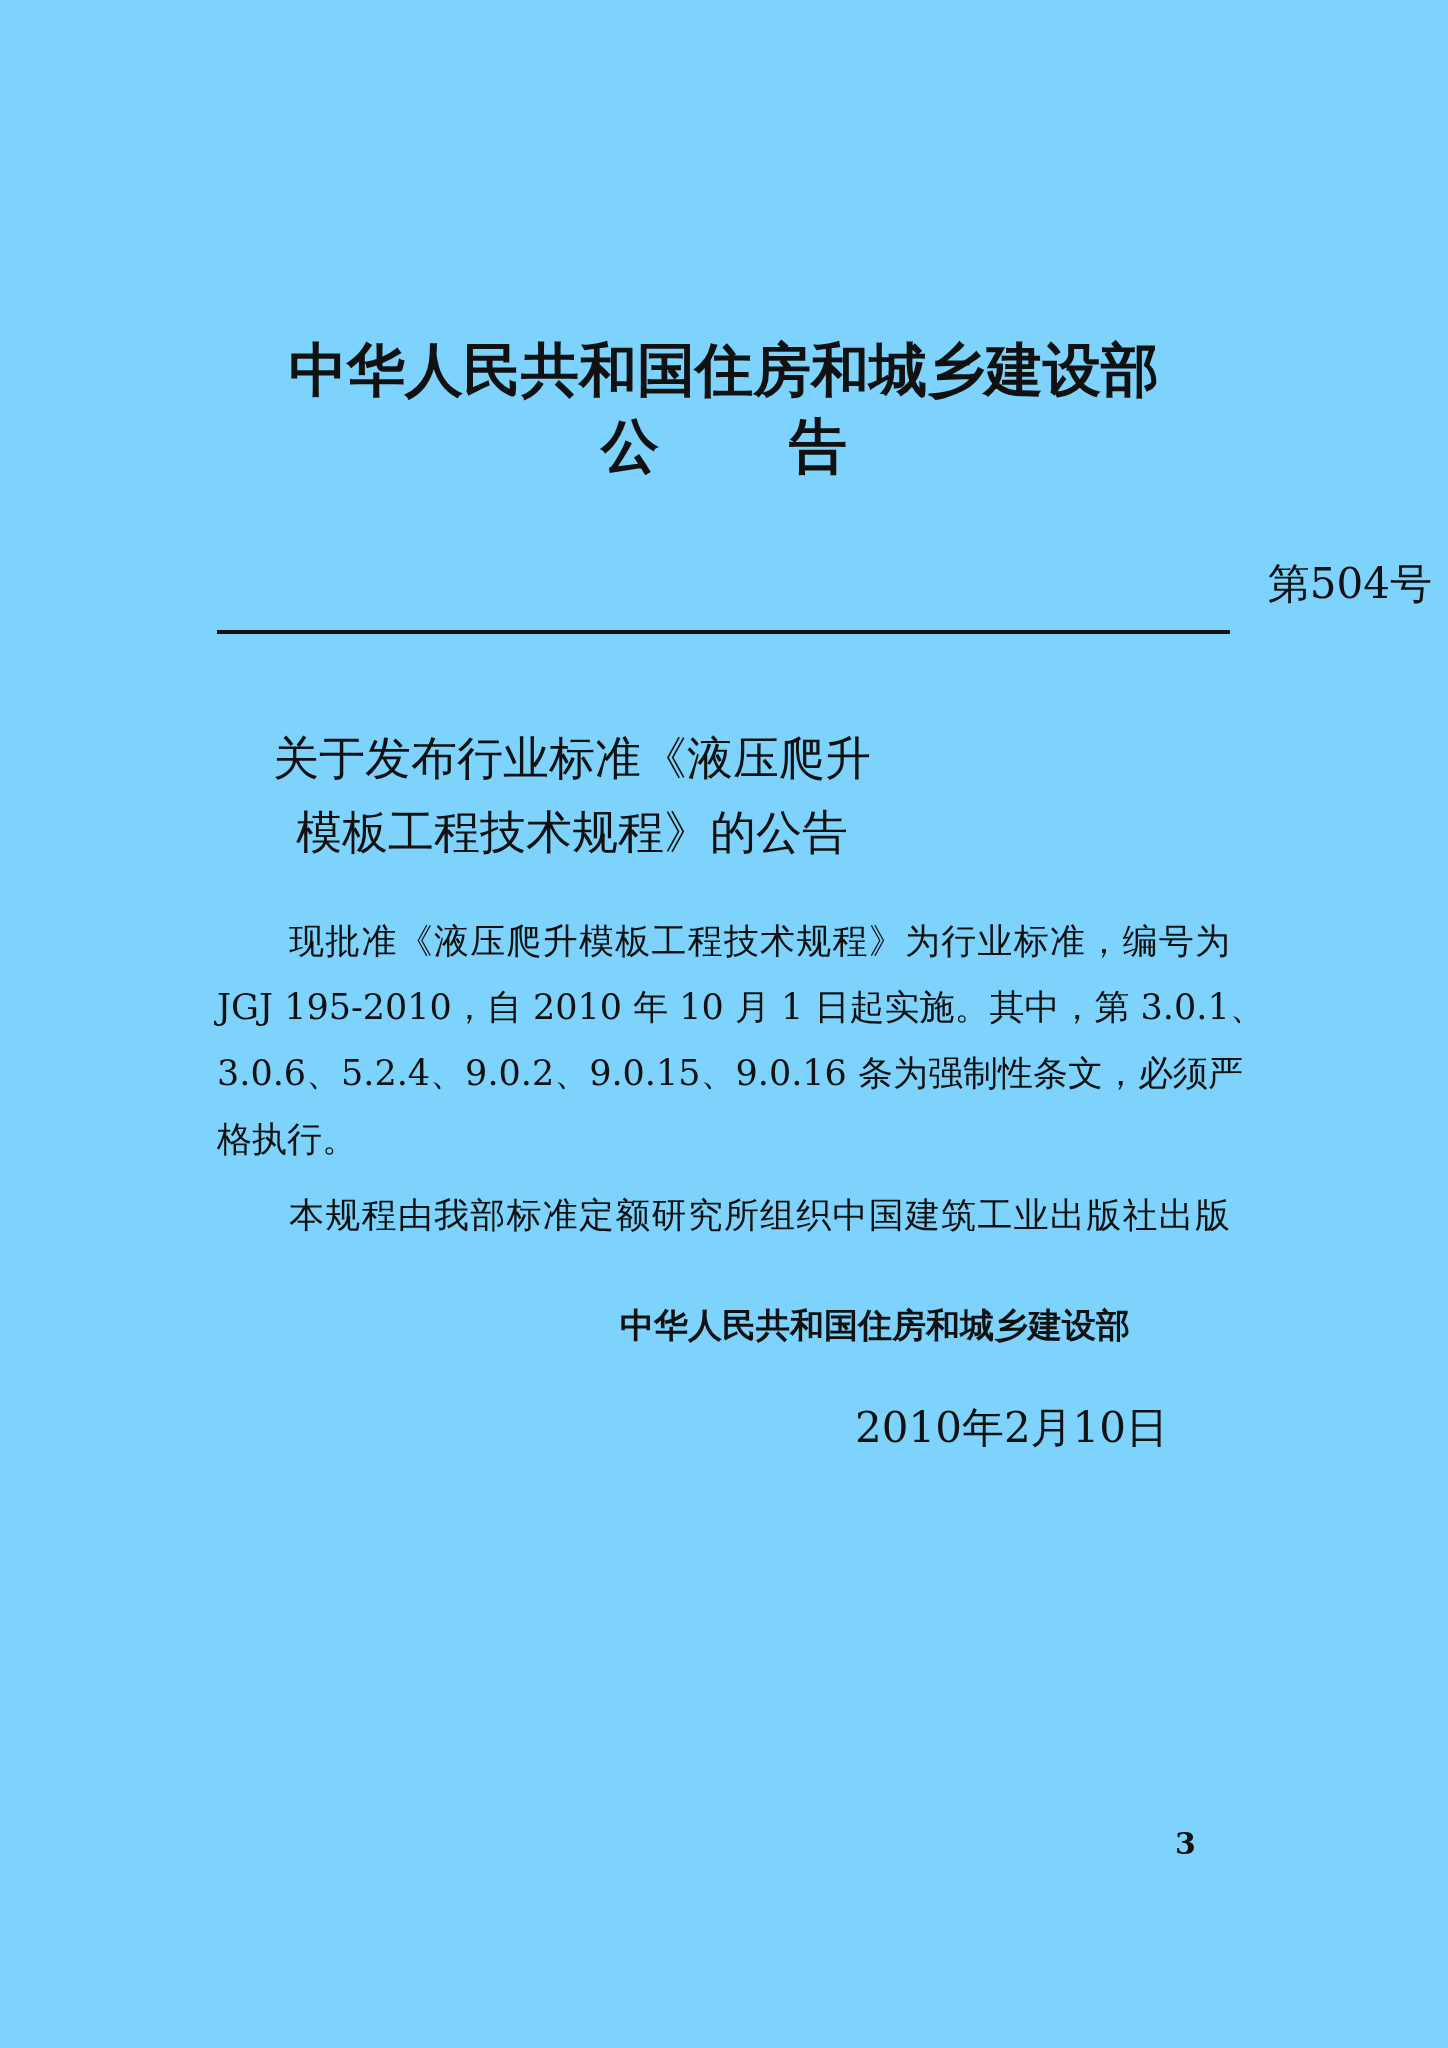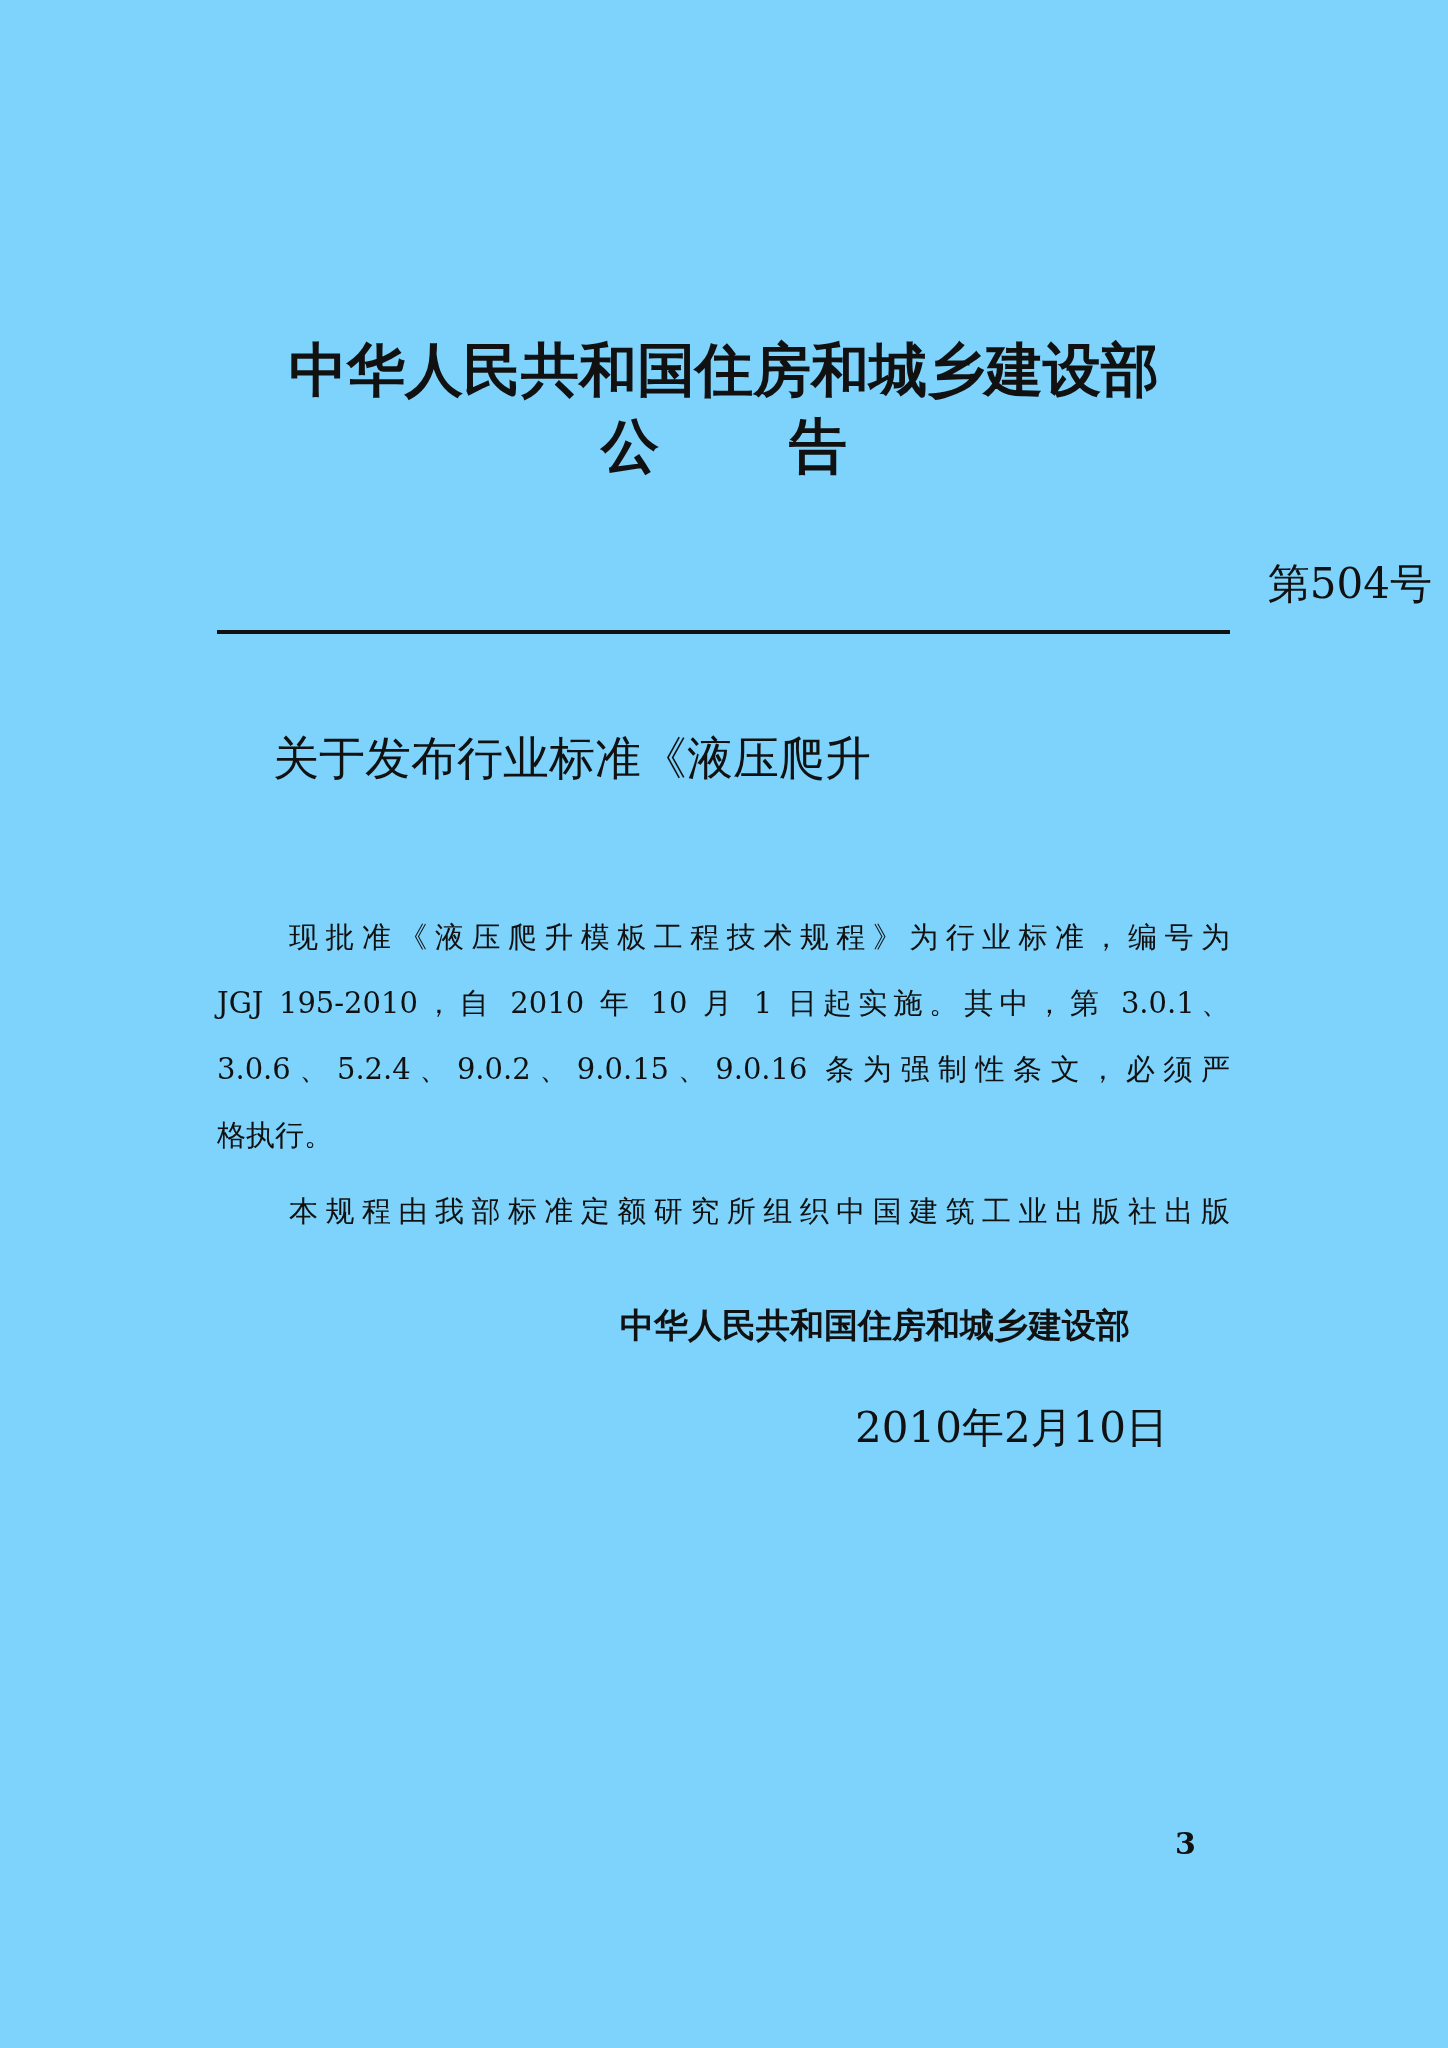--- a/index.html
+++ b/index.html
@@ -8,21 +8,21 @@
     .line { position: absolute; white-space: nowrap; font-family: "DejaVu Serif", "Liberation Serif", serif; }
     .center { left: 0; width: 1448px; text-align: center; }
     .issuer-title { top: 332px; font-size: 58px; font-weight: bold; font-family: "DejaVu Sans", "Liberation Sans", sans-serif; letter-spacing: 0px; }
     .notice-word { top: 408px; font-size: 58px; font-weight: bold; font-family: "DejaVu Sans", "Liberation Sans", sans-serif; letter-spacing: 0; }
     .notice-word .gap { display: inline-block; width: 130px; }
     .notice-number { top: 556px; font-size: 42px; left: 0; width: 1432px; text-align: right; }
     .rule { position: absolute; left: 217px; top: 630px; width: 1013px; height: 4px; background: #111111; }
     .subtitle { font-size: 46px; left: 0; width: 1144px; text-align: center; }
     .subtitle.l1 { top: 728px; }
     .subtitle.l2 { top: 802px; }
-    .body-line { left: 217px; width: 1013px; font-size: 29px; text-align: justify; text-align-last: justify; }
+    .body-line { left: 217px; width: 1013px; font-size: 35px; text-align: justify; text-align-last: justify; }
     .body-line.indent { left: 289px; width: 941px; }
     .body-line.last { text-align-last: left; }
     .sig-org { top: 1303px; left: 620px; font-size: 34px; font-weight: bold; font-family: "DejaVu Sans", "Liberation Sans", sans-serif; }
     .sig-date { top: 1400px; left: 855px; font-size: 42px; }
     .page-number { top: 1826px; left: 1175px; font-size: 30px; font-weight: bold; }
   </style>
 </head>
 <body>
 
 <div class="page">
@@ -31,20 +31,21 @@
 
   <div class="line center notice-word">
     <span>公</span><span class="gap"></span><span>告</span>
   </div>
 
   <div class="line notice-number">第504号</div>
 
   <div class="rule"></div>
 
   <div class="line subtitle l1">关于发布行业标准《液压爬升</div>
+  <div class="line subtitle l2">模板工程技术规程》的公告</div>
 
   <div class="line body-line indent" style="top:918px;">现批准《液压爬升模板工程技术规程》为行业标准，编号为</div>
   <div class="line body-line" style="top:984px;">JGJ 195-2010，自 2010 年 10 月 1 日起实施。其中，第 3.0.1、</div>
   <div class="line body-line" style="top:1050px;">3.0.6、5.2.4、9.0.2、9.0.15、9.0.16 条为强制性条文，必须严</div>
   <div class="line body-line last" style="top:1116px;">格执行。</div>
 
   <div class="line body-line indent" style="top:1192px;">本规程由我部标准定额研究所组织中国建筑工业出版社出版</div>
 
   <div class="line sig-org">中华人民共和国住房和城乡建设部</div>
   <div class="line sig-date">2010年2月10日</div>

